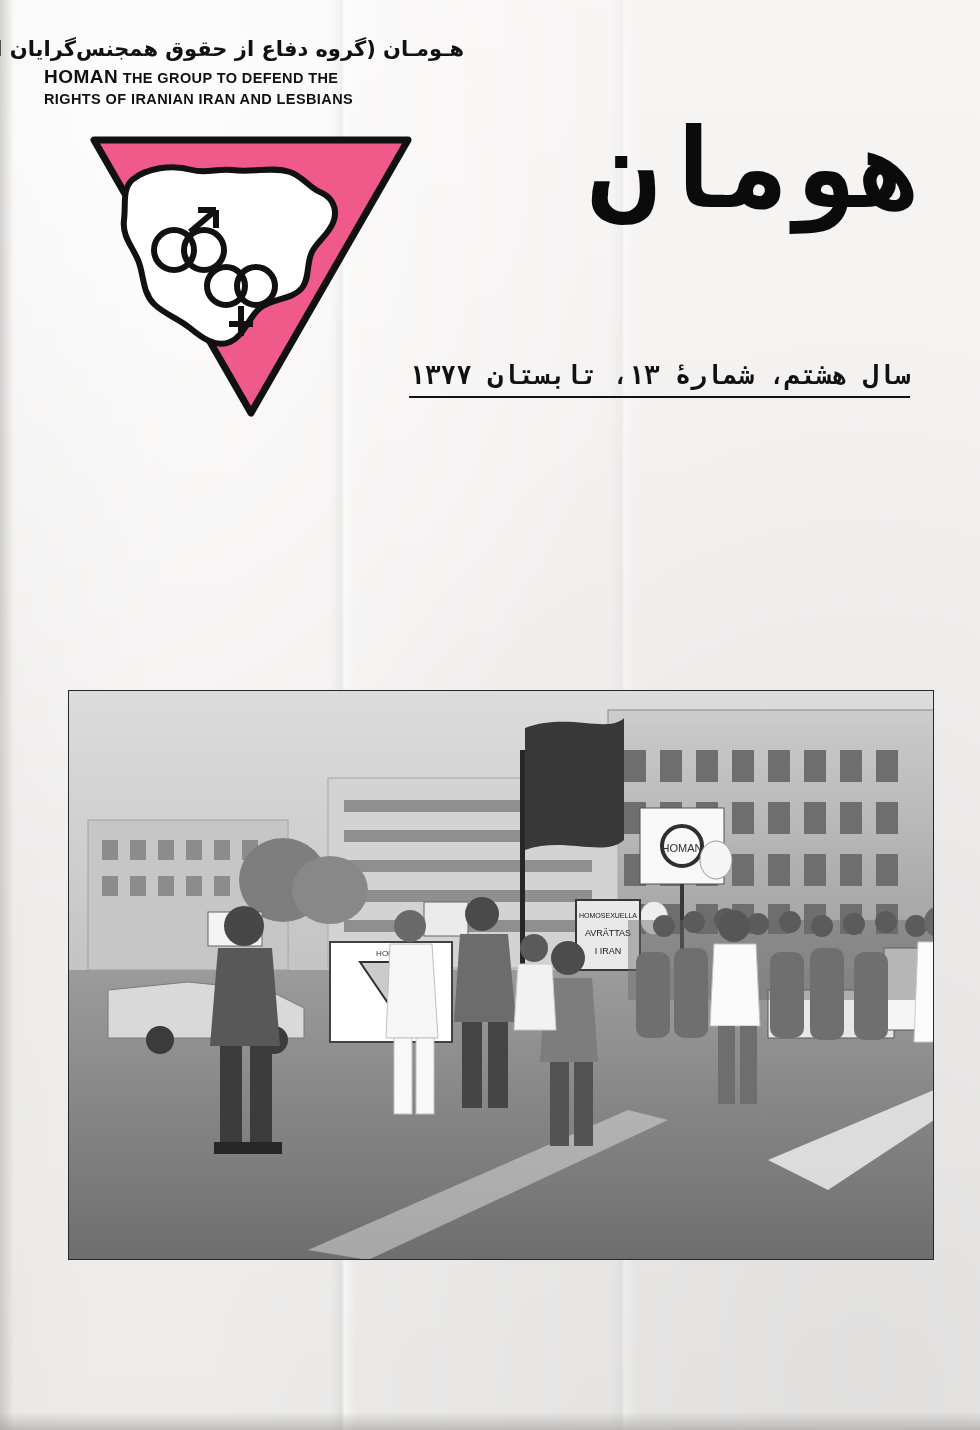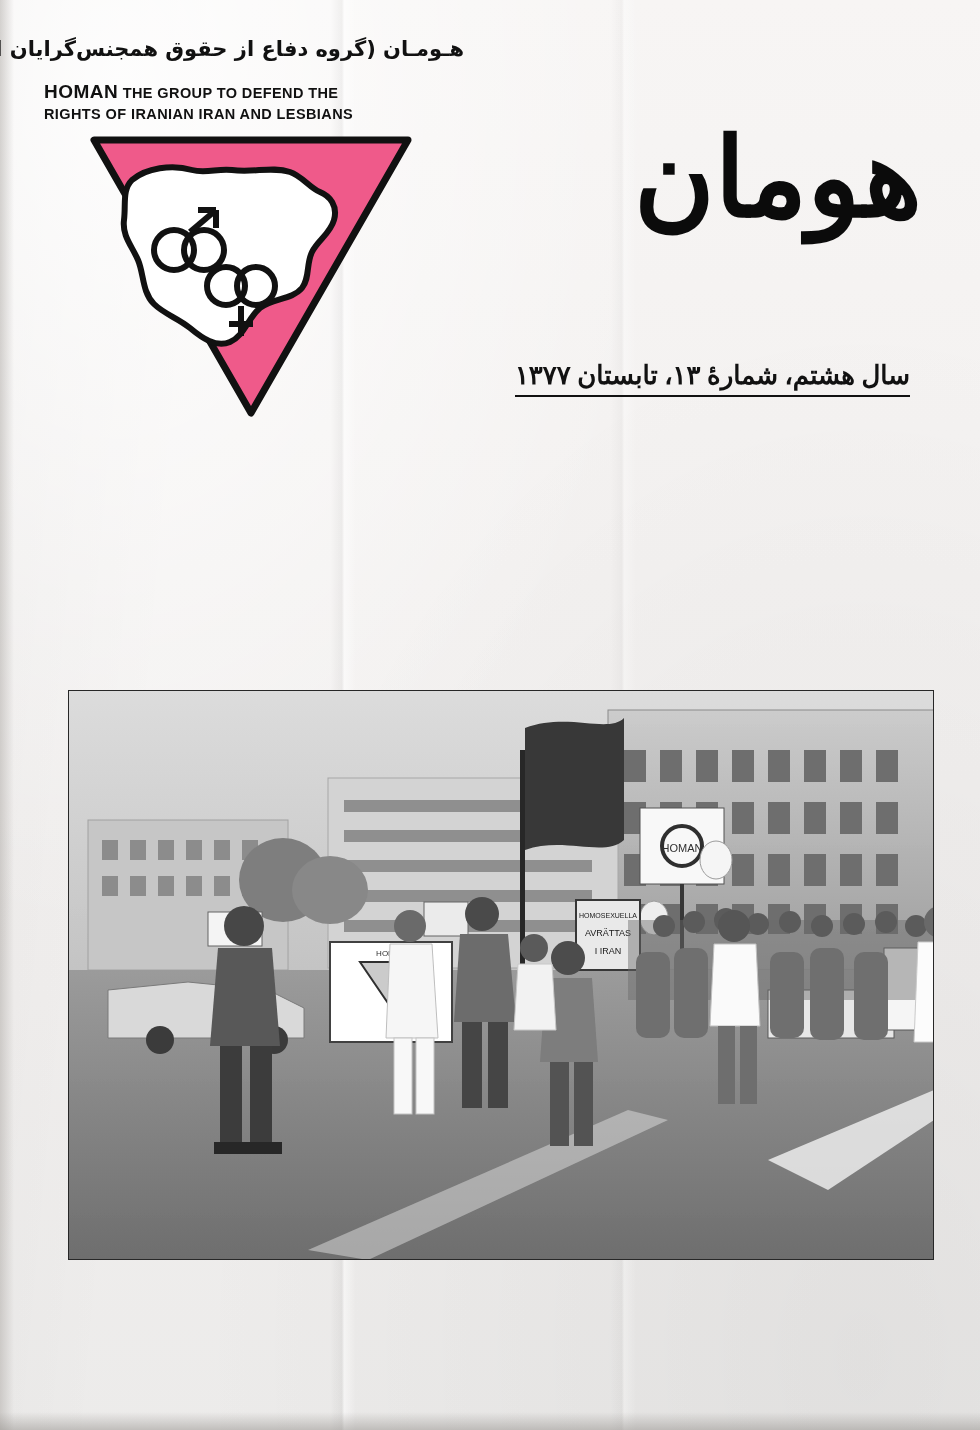--- a/index.html
+++ b/index.html
@@ -65,21 +65,21 @@
     text-align: right;
     font-family: "DejaVu Sans", sans-serif;
     font-size: 21px;
     font-weight: bold;
     color: #111;
     letter-spacing: 0px;
     line-height: 1.25;
     white-space: nowrap;
   }
   .org-en {
-    margin-top: 19px;
+    margin-top: 4px;
     color: #111;
     line-height: 1.18;
   }
   .org-en .big {
     font-size: 19px;
     font-weight: bold;
     letter-spacing: .5px;
   }
   .org-en .small {
     font-size: 14.5px;
@@ -102,33 +102,33 @@
     width: 330px;
     height: 295px;
   }
   .logo-wrap svg { display: block; }
 
   
   .title-farsi {
     position: absolute;
     right: 58px;
     top: 120px;
-    font-family: Liberation Sans, sans-serif;
+    font-family: Liberation Mono, monospace;
     font-size: 110px;
     font-weight: bold;
     color: #0b0b0b;
     direction: rtl;
     line-height: 1.05;
     white-space: nowrap;
   }
   .issue-line {
     position: absolute;
     right: 70px;
     top: 360px;
-    font-family: Liberation Serif, serif;
+    font-family: Liberation Mono, monospace;
     font-size: 26px;
     font-weight: bold;
     color: #111;
     direction: rtl;
     white-space: nowrap;
     border-bottom: 2px solid #111;
     padding-bottom: 4px;
   }
 
   

